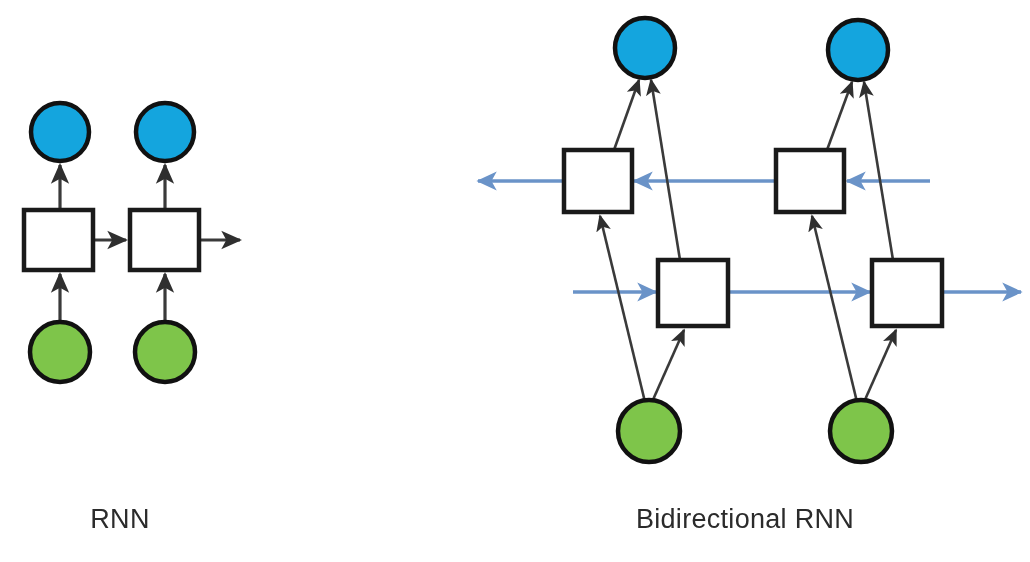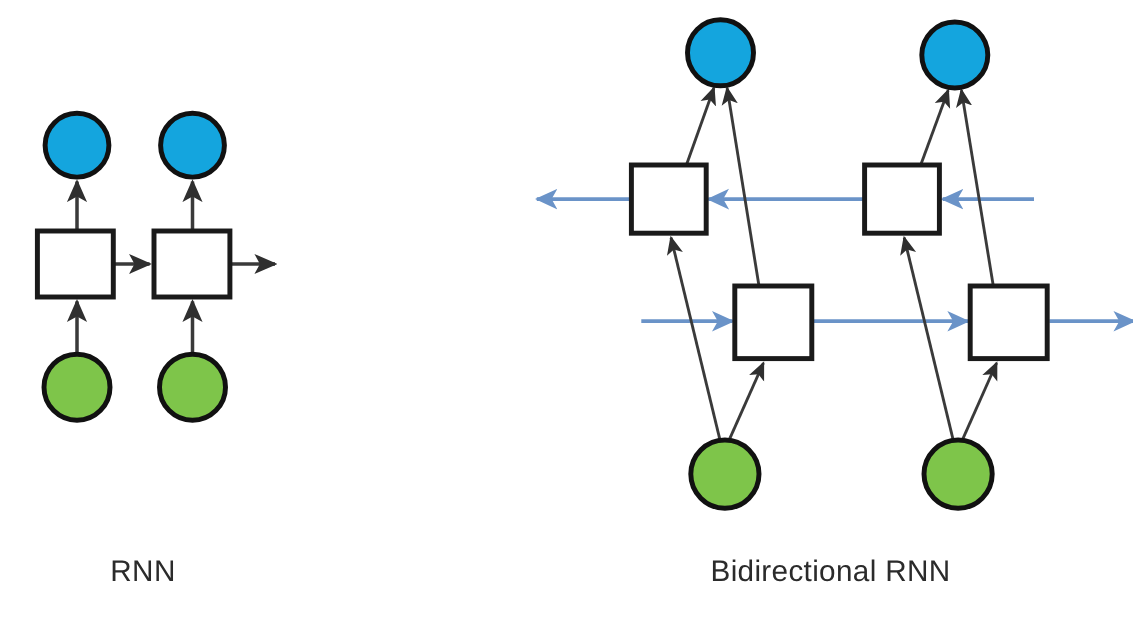--- a/index.html
+++ b/index.html
@@ -2,21 +2,21 @@
 <html><head>
 <meta charset="utf-8">
 <style>
   html,body{margin:0;padding:0;}
   body{
     width:1030px;height:562px;
     background:#ffffff;
     font-family:"Liberation Sans", sans-serif;
     overflow:hidden;
   }
-  #stage{position:relative;width:912px;height:562px;margin-left:10px;}
+  #stage{position:relative;width:912px;height:562px;}
   svg{display:block;}
   .dlabel{
     font-family:"Liberation Sans", sans-serif;
     font-size:27px;
     fill:#2b2b2b;
     text-anchor:middle;
     letter-spacing:0.3px;
   }
 </style>
 </head>

